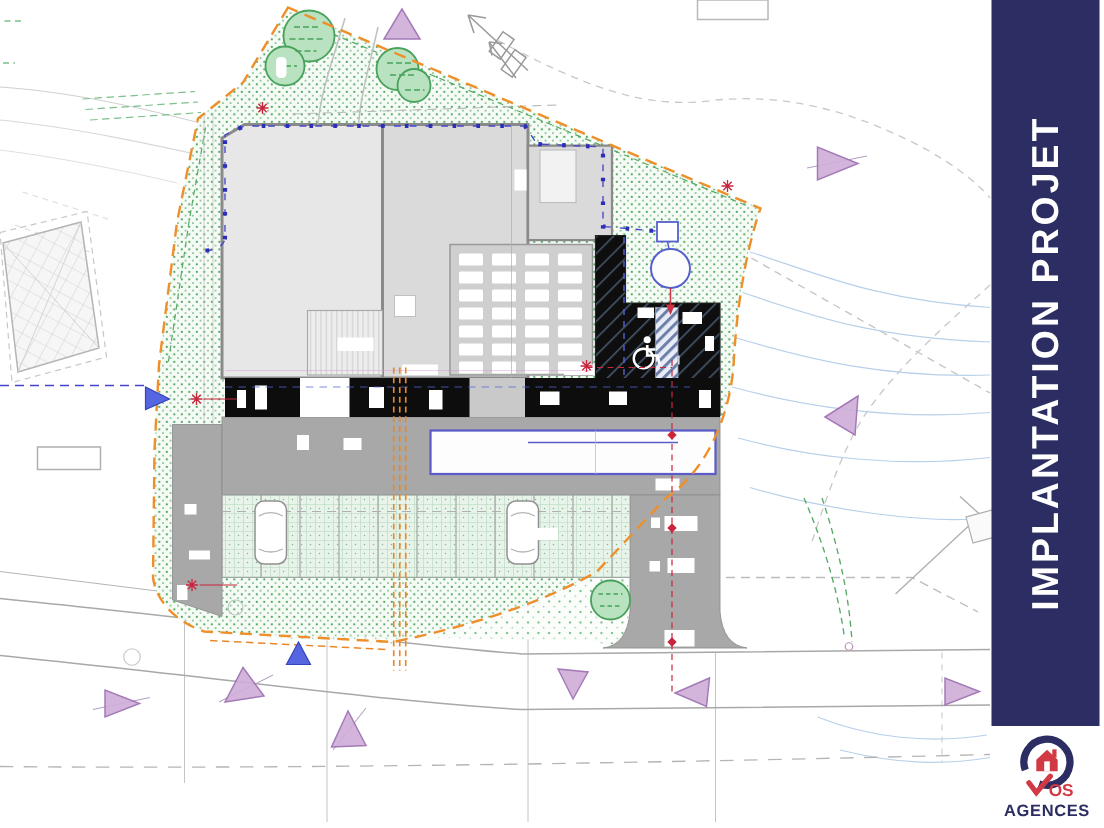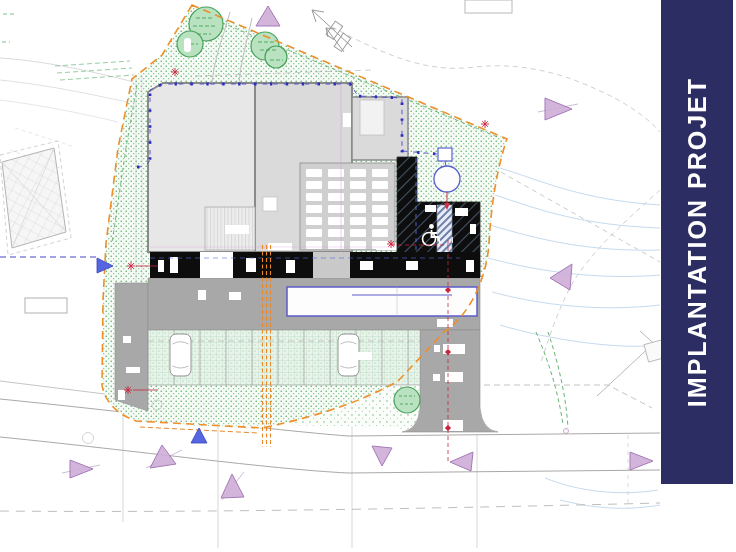--- a/index.html
+++ b/index.html
@@ -313,14 +313,27 @@
     <rect x="338" y="34" width="9" height="16" transform="rotate(35 342 42)"></rect>
   </g>
   <rect x="465" y="0" width="47" height="13" fill="none" stroke="#b8b8b8" stroke-width="1"></rect>
   <rect x="25" y="298" width="42" height="15" fill="#ffffff" stroke="#b0b0b0" stroke-width="1"></rect>
 </svg>
 
 <div class="banner">
   <span class="banner-title">IMPLANTATION PROJET</span>
 </div>
 
-
+<div class="logo-box">
+  <svg width="68" height="64" viewBox="0 0 62 58">
+    <path class="logo-navy-s" d="M17.8,24.8 A14,14 0 1 1 26.2,33.2" fill="none" stroke-width="4.4"></path>
+    <g>
+      <rect x="34.2" y="12.2" width="2.6" height="5" class="logo-red-f"></rect>
+      <path d="M24.5,18.5 L31,12.5 L37.5,18.5 V25.5 H24.5 Z" class="logo-red-f"></path>
+      <rect x="29.3" y="19.5" width="3.4" height="6" fill="#ffffff"></rect>
+    </g>
+    <path class="logo-red-s" d="M20,32.5 L24.5,38.5 L33,28.5" fill="none" stroke-width="3.2" stroke-linecap="round"></path>
+    <text x="32" y="40.5" font-size="10.5" font-weight="bold" class="logo-red-f">OS</text>
+    <text x="31" y="53" font-size="10" font-weight="bold" text-anchor="middle" letter-spacing="0.4" class="logo-navy-f">AGENCES</text>
+  </svg>
 </div>
 
+</div>
+
 </body></html>

